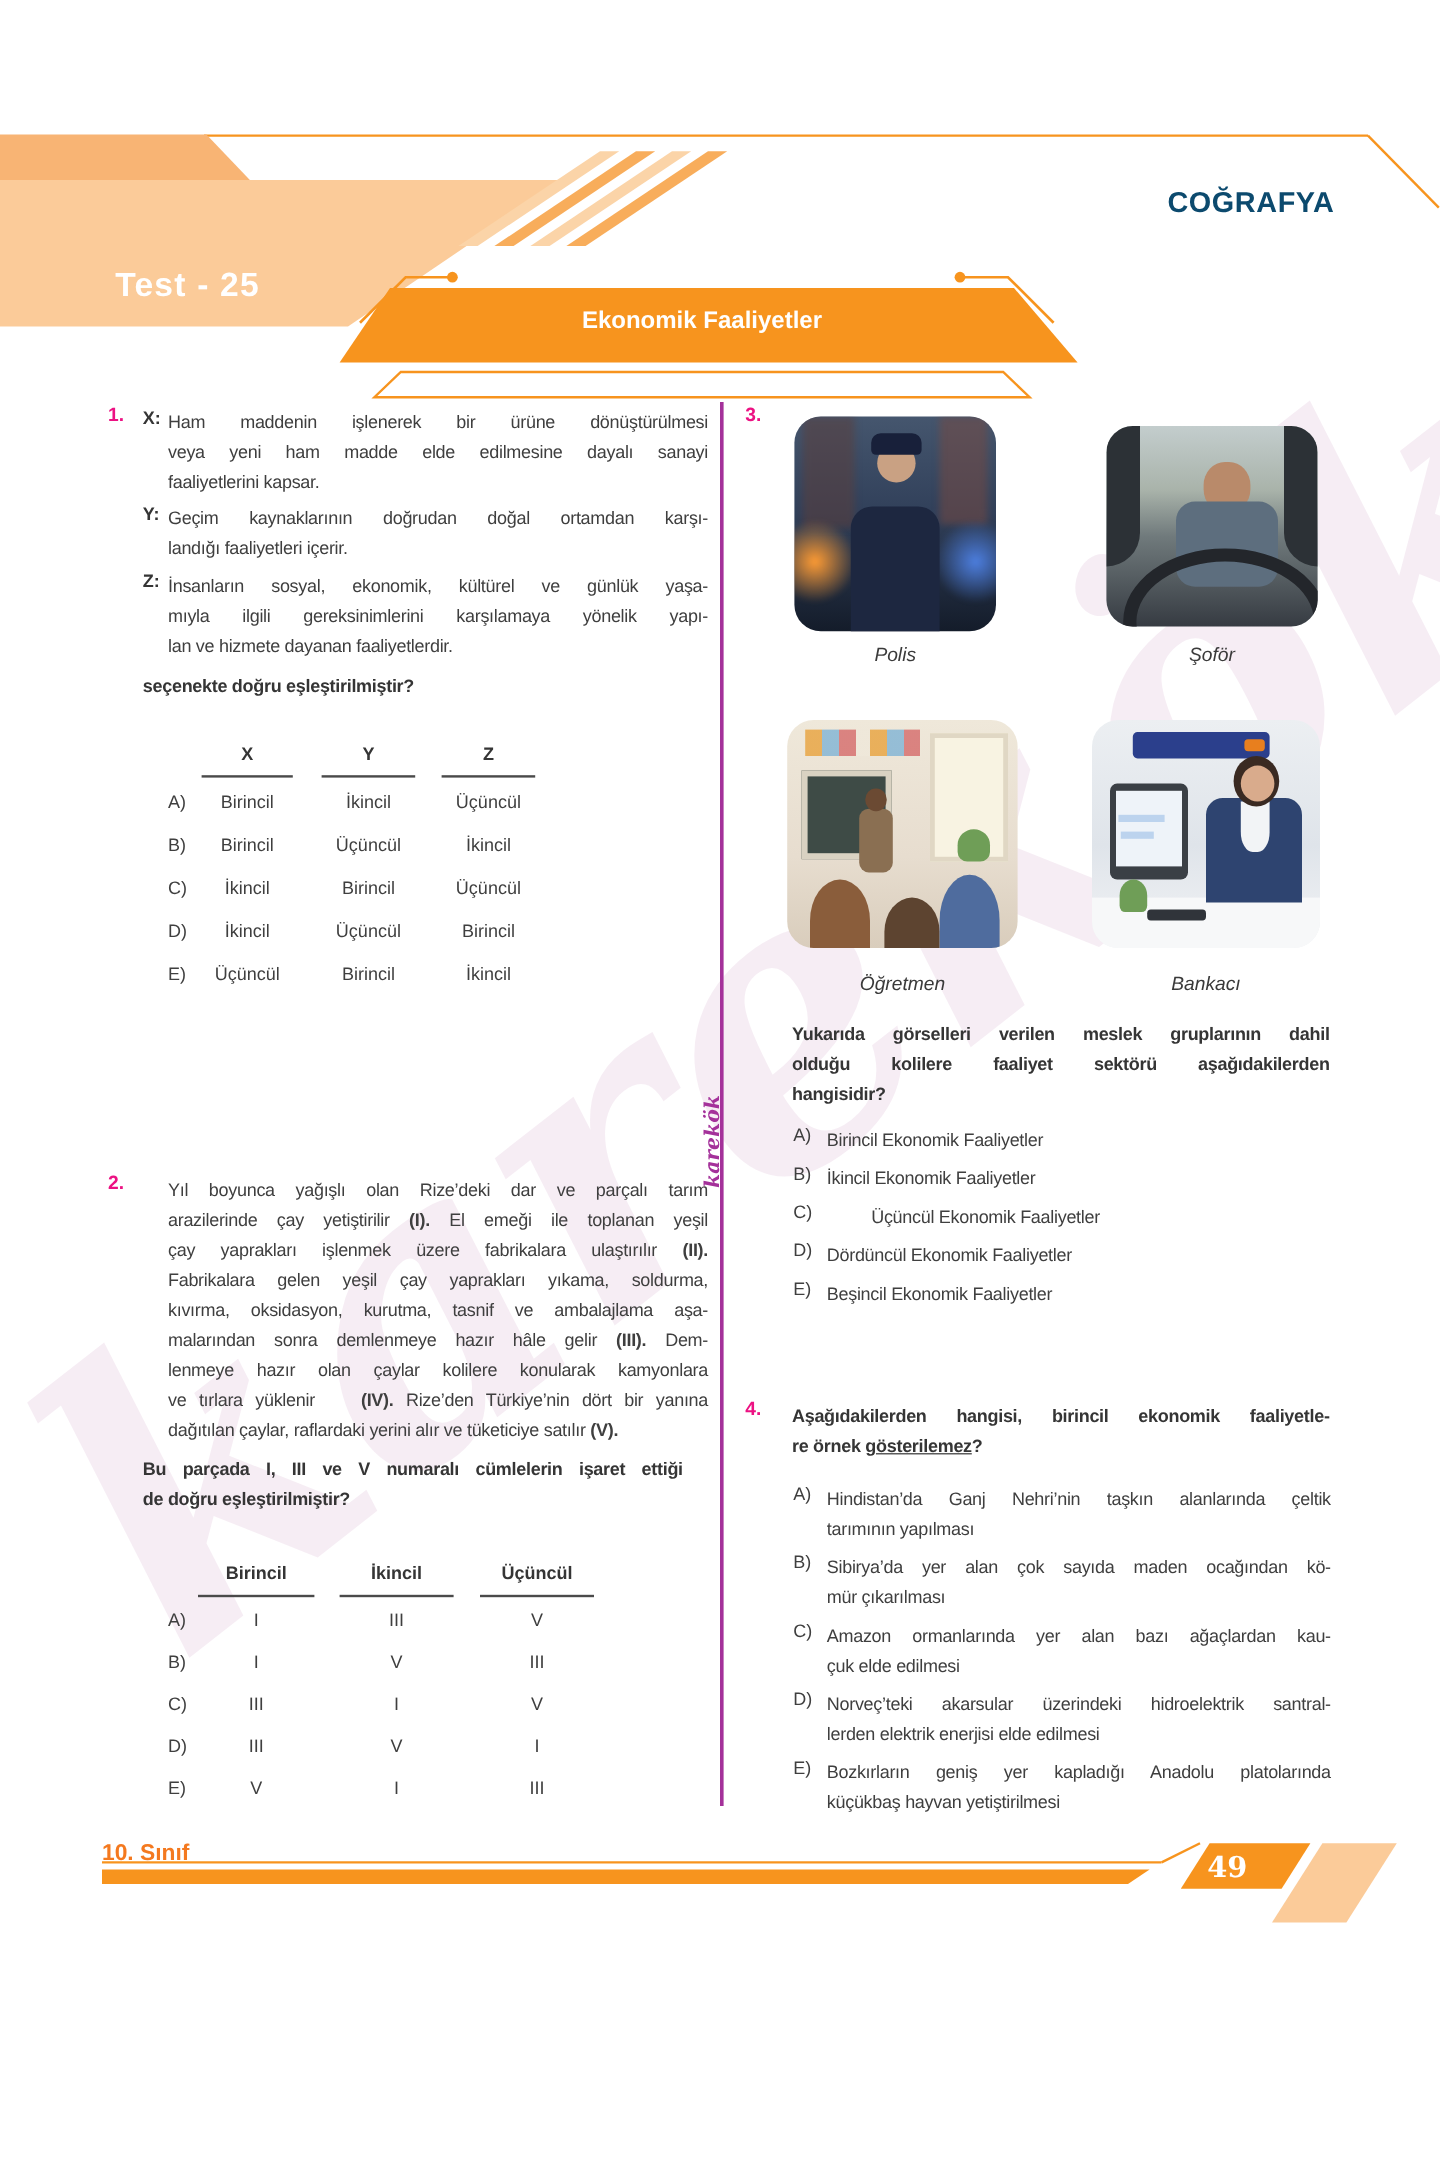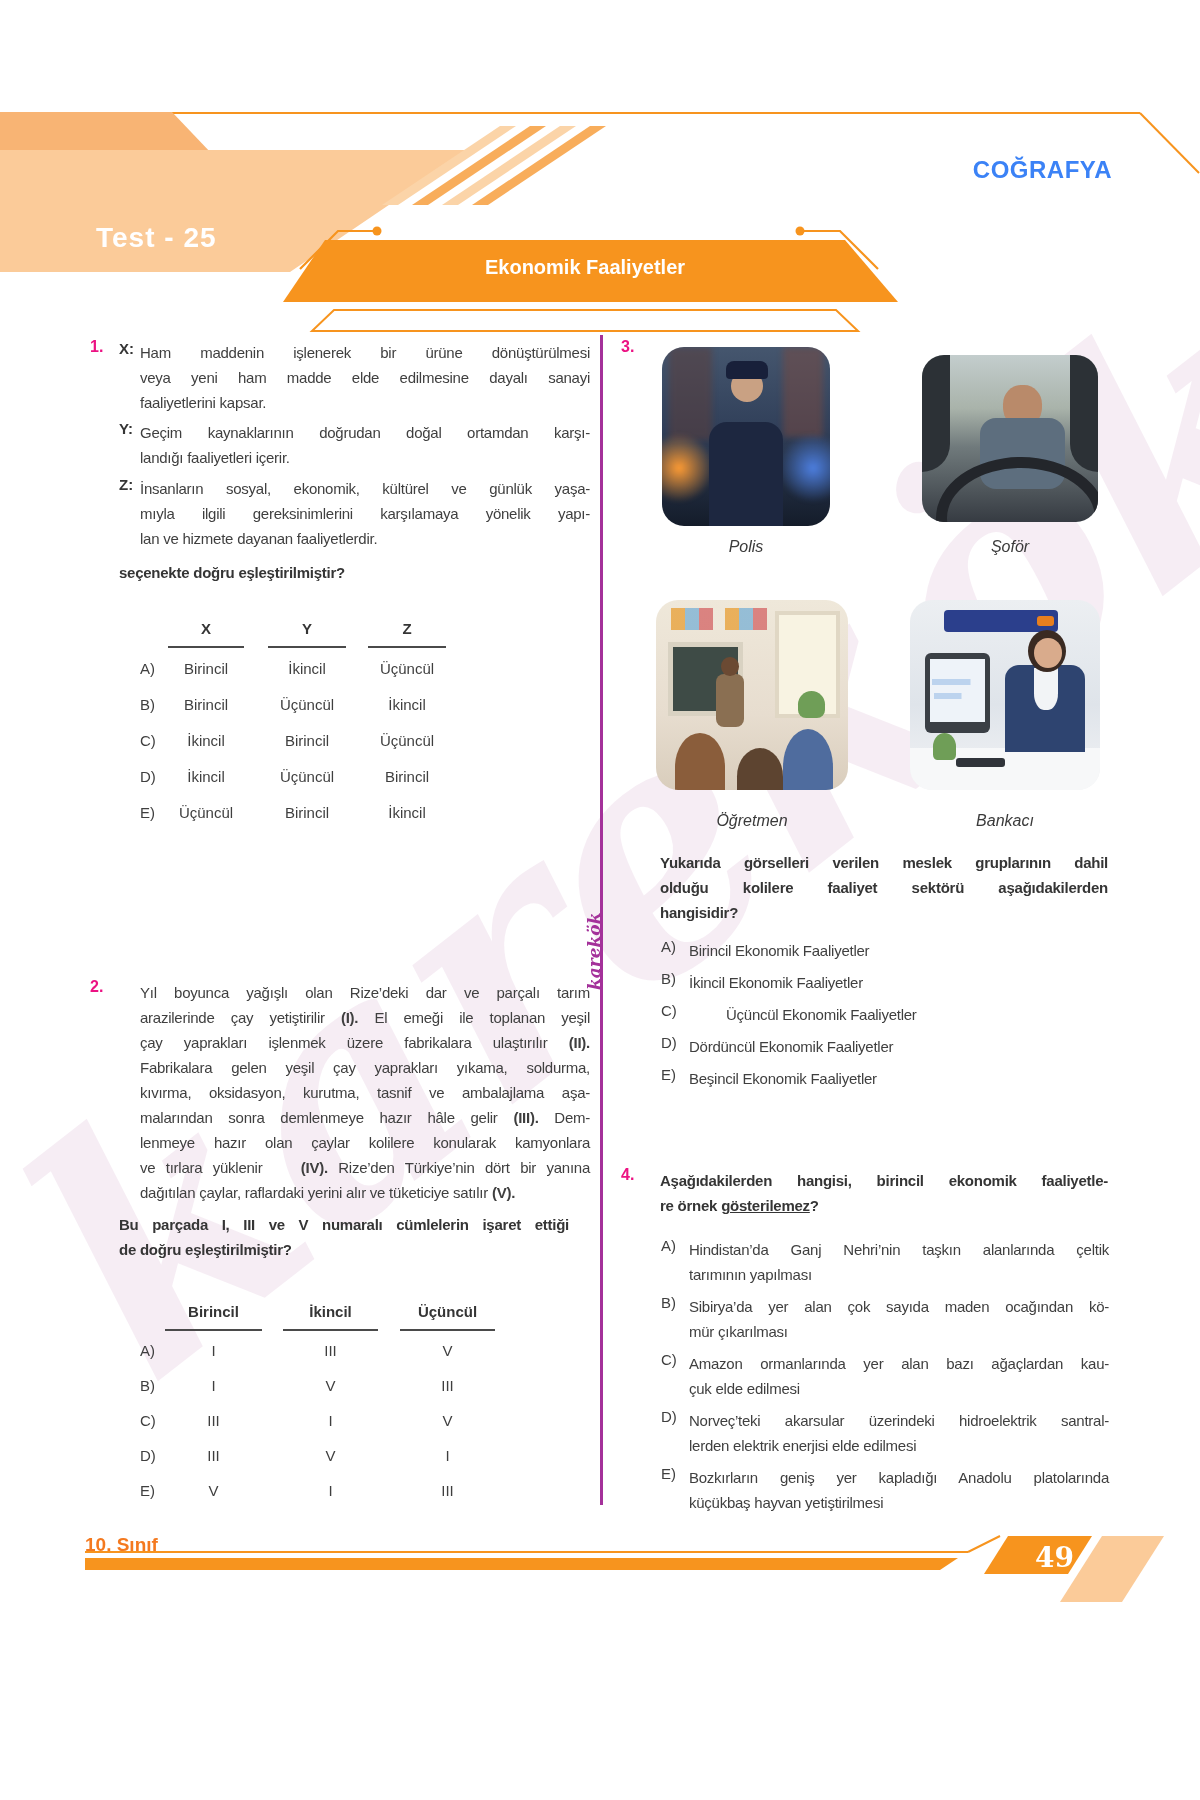--- a/index.html
+++ b/index.html
@@ -11,26 +11,26 @@
           font-family:"DejaVu Serif", serif;font-style:italic;font-weight:bold;
           font-size:330px;color:rgba(186,118,168,0.13);transform:rotate(-38deg);
           pointer-events:none;white-space:nowrap;}
   .wm-side{position:absolute;left:584px;top:898px;height:92px;
            font-family:"DejaVu Serif", serif;font-style:italic;font-weight:bold;
            font-size:17px;color:#a4319a;writing-mode:vertical-rl;transform:rotate(180deg);}
   
   .test-label{position:absolute;left:96px;top:222px;font-size:28px;font-weight:bold;
               color:#ffffff;letter-spacing:1px;}
   .subject{position:absolute;right:88px;top:156px;font-size:24px;font-weight:bold;
-           color:#3b82f6;letter-spacing:0.5px;}
+           color:#0c4a6e;letter-spacing:0.5px;}
   .banner-title{position:absolute;left:325px;top:256px;width:520px;text-align:center;
                 font-size:20px;font-weight:bold;color:#ffffff;}
   .grade{position:absolute;left:85px;top:1534px;font-size:19px;font-weight:bold;color:#f4791f;}
-  .pageno{position:absolute;left:1006px;top:1541px;width:68px;text-align:right;
-          font-family:"DejaVu Serif", serif;font-size:28px;font-weight:bold;color:#ffffff;}
+  .pageno{position:absolute;left:1006px;top:1541px;width:68px;text-align:left;
+          font-family:"DejaVu Serif", serif;font-size:24px;font-weight:bold;color:#ffffff;}
   
   .qnum{position:absolute;font-size:16px;font-weight:bold;color:#ec1283;}
   .tline{font-size:15px;line-height:25px;letter-spacing:-0.25px;
          text-align:justify;text-align-last:justify;}
   .tline.last{text-align-last:auto;}
   .bold{font-weight:bold;color:#353535;}
   .itemlabel{position:absolute;font-size:15px;font-weight:bold;color:#353535;}
   .txtblock{position:absolute;width:450px;}
   .rcol .txtblock{width:448px;}
   

